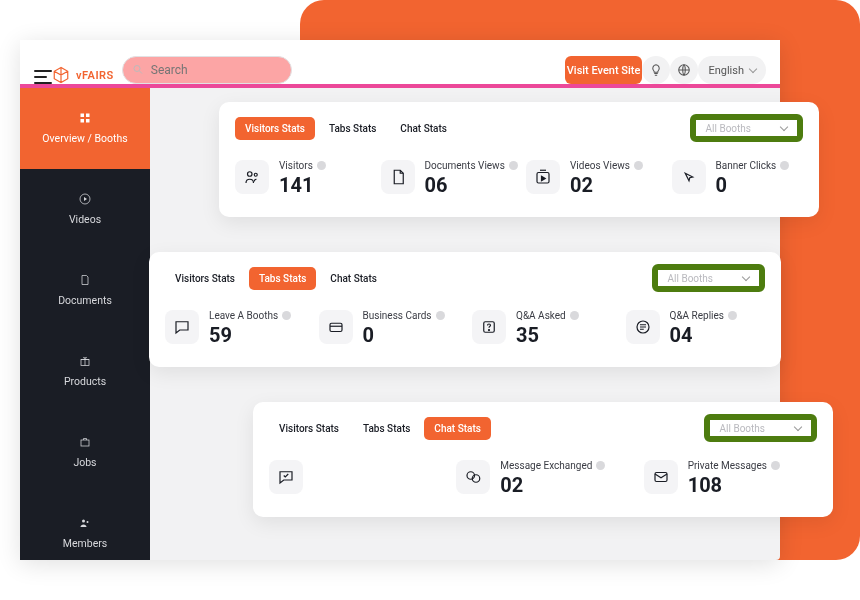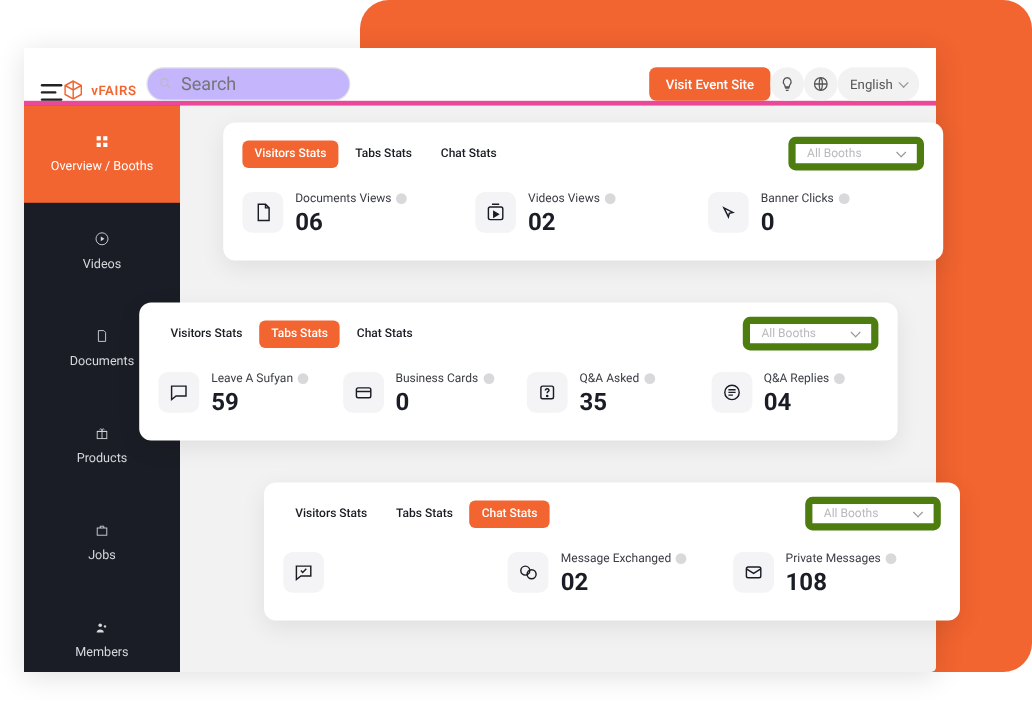--- a/index.html
+++ b/index.html
@@ -6,38 +6,38 @@
   body { width: 860px; height: 600px; background: #fff; position: relative; overflow: hidden; }
   .bg-square { position: absolute; top: 0; right: 0; width: 560px; height: 560px; background: #f26430; border-radius: 24px; }
   .app { position: absolute; top: 40px; left: 20px; width: 760px; height: 520px; background: #f2f2f3; border-radius: 4px; box-shadow: 0 4px 24px rgba(0,0,0,0.12); overflow: visible; }
   .topbar { height: 48px; background: #fff; display: flex; align-items: flex-end; padding: 0 14px; border-bottom: 4px solid #ec4899; }
   .menu-icon { width: 18px; height: 14px; display: flex; flex-direction: column; justify-content: space-between; cursor: pointer; }
   .menu-icon span { height: 2px; background: #222; border-radius: 1px; }
   .menu-icon span:nth-child(2){ width: 70%; }
   .logo { display: flex; align-items: center; gap: 6px; color: #f26430; font-weight: 600; font-size: 11px; letter-spacing: .5px; }
   .logo svg { width: 18px; height: 18px; }
   .search-wrap { flex: 0 0 170px; margin-left: 8px; }
-  .search-wrap input { width: 100%; height: 28px; border: 1px solid #e2e2e4; border-radius: 14px; padding: 0 12px 0 28px; font-size: 15px; color: #666; background: #c4b5fd; }
+  .search-wrap input { width: 100%; height: 28px; border: 1px solid #e2e2e4; border-radius: 14px; padding: 0 12px 0 28px; font-size: 12px; color: #666; background: #fca5a5; }
   .search-wrap { position: relative; }
   .search-wrap .sicon { position: absolute; left: 10px; top: 50%; transform: translateY(-50%); color: #bbb; }
   .top-spacer { flex: 1; }
-  .btn-primary { background: #f26430; color: #fff; border: none; height: 28px; padding: 0 14px; border-radius: 6px; font-size: 11px; font-weight: 500; cursor: pointer; }
+  .btn-primary { background: #f26430; color: #fff; border: none; height: 28px; padding: 0 2px; border-radius: 6px; font-size: 11px; font-weight: 500; cursor: pointer; }
   .circ-btn { width: 28px; height: 28px; border-radius: 50%; background: #f2f2f3; display: flex; align-items: center; justify-content: center; color: #555; cursor: pointer; font-size: 12px; }
   .pill { height: 28px; background: #f2f2f3; border-radius: 14px; display: flex; align-items: center; padding: 0 10px; gap: 6px; font-size: 11px; color: #555; cursor: pointer; }
   .avatar { width: 18px; height: 18px; border-radius: 50%; background: #f26430; color: #fff; font-size: 8px; display: flex; align-items: center; justify-content: center; }
   .caret { width: 6px; height: 6px; border-right: 1.5px solid #999; border-bottom: 1.5px solid #999; transform: rotate(45deg); margin-top: -2px; }
 
   .body { display: flex; height: calc(100% - 48px); }
   .sidebar { width: 130px; background: #1a1d25; color: #d7d8dc; font-size: 10.5px; }
   .side-item { display: flex; align-items: center; gap: 8px; padding: 24px 12px; cursor: pointer; flex-direction: column; }
   .side-item.active { background: #f26430; color: #fff; }
   .side-item svg, .side-item .sic { width: 12px; height: 12px; flex-shrink: 0; }
   .main { flex: 1; position: relative; padding: 18px 0 18px 36px; }
 
-  .card { position: absolute; background: #fff; border-radius: 10px; box-shadow: 0 6px 20px rgba(0,0,0,0.08); padding: 12px 16px 20px; }
+  .card { position: absolute; background: #fff; border-radius: 10px; box-shadow: 0 6px 20px rgba(0,0,0,0.08); padding: 12px 16px 20px; margin-left: 33px; }
   .card-a { top: 14px; left: 36px; width: 600px; }
   .card-b { top: 164px; left: -34px; width: 632px; }
   .card-c { top: 314px; left: 70px; width: 580px; }
 
   .card-head { display: flex; align-items: center; justify-content: space-between; margin-bottom: 18px; }
   .tabs { display: flex; gap: 4px; }
   .tab { font-size: 10px; padding: 6px 10px; border-radius: 5px; cursor: pointer; color: #1a1d25; font-weight: 500; }
   .tab.active { background: #f26430; color: #fff; }
   .booth-dd { border: 6px solid #4d7c0f; border-radius: 6px; height: 28px; display: flex; align-items: center; padding: 0 10px; gap: 30px; font-size: 10px; color: #b9b9be; cursor: pointer; }
 
@@ -154,20 +154,37 @@
           </div>
           <div class="booth-dd">
             <span>All Booths</span>
             <span class="caret"></span>
           </div>
         </div>
         <div class="stats-row">
           <div class="stat">
             <div class="stat-icon">
                 <svg viewBox="0 0 24 24">
+                  <circle cx="9" cy="8" r="3"></circle>
+                  <path d="M4 20c0-3 2-5 5-5s5 2 5 5"></path>
+                  <circle cx="17" cy="9" r="2"></circle>
+                  <path d="M15 18c0-2 1-3 3-3"></path>
+                </svg>
+              </div>
+            <div>
+              <div class="stat-label">
+                  <span>Visitors</span>
+                  <span class="info-dot"></span>
+                </div>
+              <div class="stat-val">141</div>
+            </div>
+          </div>
+          <div class="stat">
+            <div class="stat-icon">
+                <svg viewBox="0 0 24 24">
                   <path d="M7 3h8l4 4v14H7z"></path>
                   <path d="M15 3v4h4"></path>
                 </svg>
               </div>
             <div>
               <div class="stat-label">
                   <span>Documents Views</span>
                   <span class="info-dot"></span>
                 </div>
               <div class="stat-val">06</div>
@@ -220,21 +237,21 @@
         </div>
         <div class="stats-row">
           <div class="stat">
             <div class="stat-icon">
                 <svg viewBox="0 0 24 24">
                   <path d="M4 5h16v11H9l-5 4z"></path>
                 </svg>
               </div>
             <div>
               <div class="stat-label">
-                  <span>Leave A Sufyan</span>
+                  <span>Leave A Booths</span>
                   <span class="info-dot"></span>
                 </div>
               <div class="stat-val">59</div>
             </div>
           </div>
           <div class="stat">
             <div class="stat-icon">
                 <svg viewBox="0 0 24 24">
                   <rect x="4" y="7" width="16" height="11" rx="2"></rect>
                   <path d="M4 11h16"></path>

